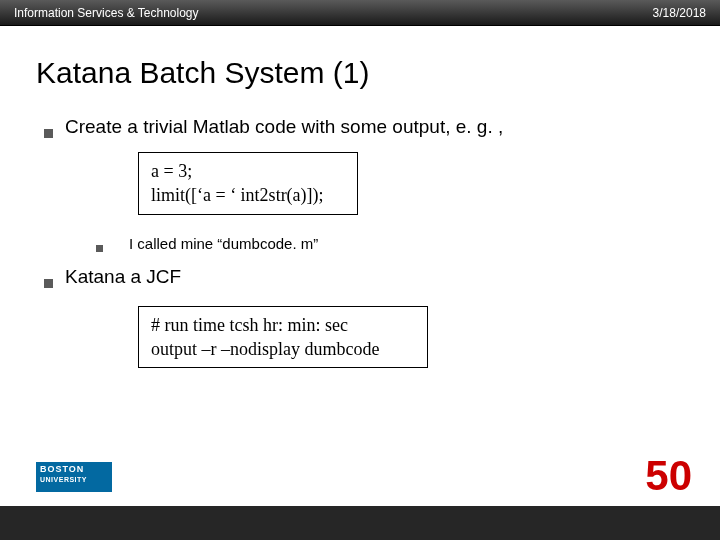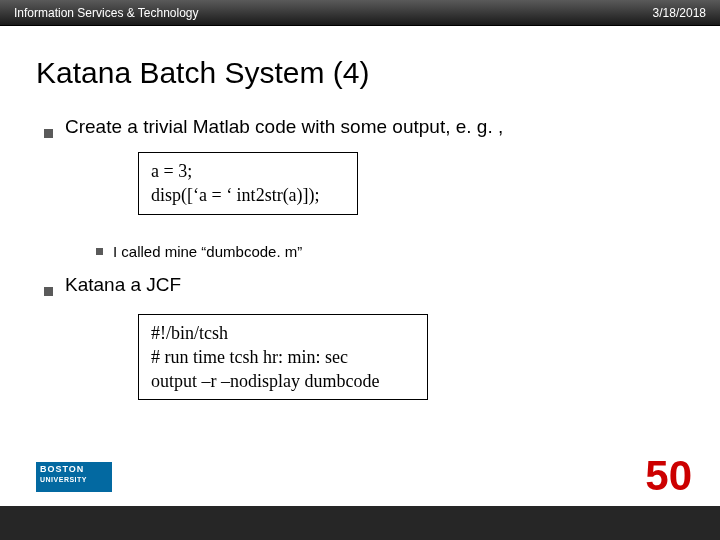--- a/index.html
+++ b/index.html
@@ -47,38 +47,39 @@
   .bullet-l1 .sq {
     width: 9px;
     height: 9px;
     background: #5a5a5a;
     margin-right: 12px;
     margin-top: 6px;
     flex-shrink: 0;
   }
   .bullet-l2 {
     display: flex;
-    align-items: flex-start;
+    align-items: flex-end;
     font-size: 15px;
     color: #000;
     margin: 14px 0 14px 60px;
+    gap: 16px;
   }
   .bullet-l2 .sq {
     width: 7px;
     height: 7px;
     background: #5a5a5a;
     margin-right: 10px;
     margin-top: 5px;
     flex-shrink: 0;
   }
   .code-box {
     border: 1px solid #000;
     padding: 6px 12px;
     margin-left: 102px;
-    margin-bottom: 14px;
+    margin-bottom: 6px;
     font-size: 18px;
     line-height: 1.35;
     font-family: "Times New Roman", serif;
     display: inline-block;
   }
   .code-box.box1 { width: 220px; }
   .code-box.box2 { width: 290px; margin-top: 4px; }
   .logo {
     position: absolute;
     left: 36px;
@@ -107,44 +108,43 @@
 </style>
 </head>
 <body>
 
 <div class="header">
   <span>Information Services &amp; Technology</span>
   <span>3/18/2018</span>
 </div>
 
 <div class="content">
-  <h1 class="slide-title">Katana Batch System (4)</h1>
+  <h1 class="slide-title">Katana Batch System (1)</h1>
 
   <div class="bullet-l1">
     <span class="sq"></span>
     <span>Create a trivial Matlab code with some output, e. g. ,</span>
   </div>
 
   <div class="code-box box1">
     <div>a = 3;</div>
-    <div>disp([‘a = ‘ int2str(a)]);</div>
+    <div>limit([‘a = ‘ int2str(a)]);</div>
   </div>
 
   <div class="bullet-l2">
     <span class="sq"></span>
     <span>I called mine “dumbcode. m”</span>
   </div>
 
   <div class="bullet-l1">
     <span class="sq"></span>
     <span>Katana a JCF</span>
   </div>
 
   <div class="code-box box2">
-    <div>#!/bin/tcsh</div>
     <div># run time tcsh hr: min: sec</div>
     <div>output –r –nodisplay dumbcode</div>
   </div>
 
   <div class="logo">
     <span>BOSTON</span>
     <span class="u">UNIVERSITY</span>
   </div>
 
   <div class="page-num">50</div>

